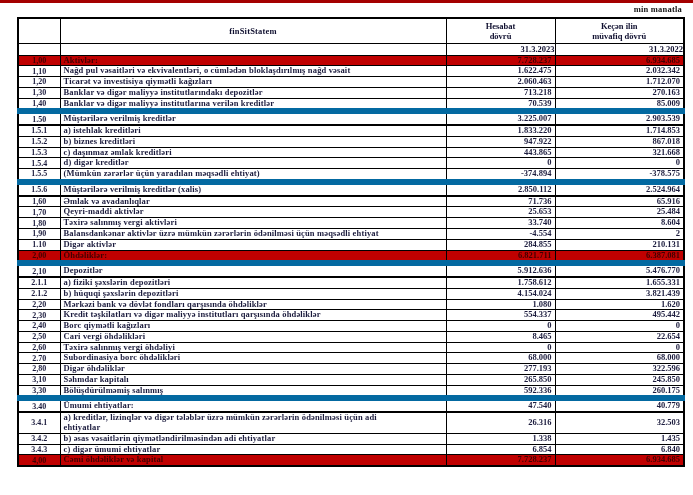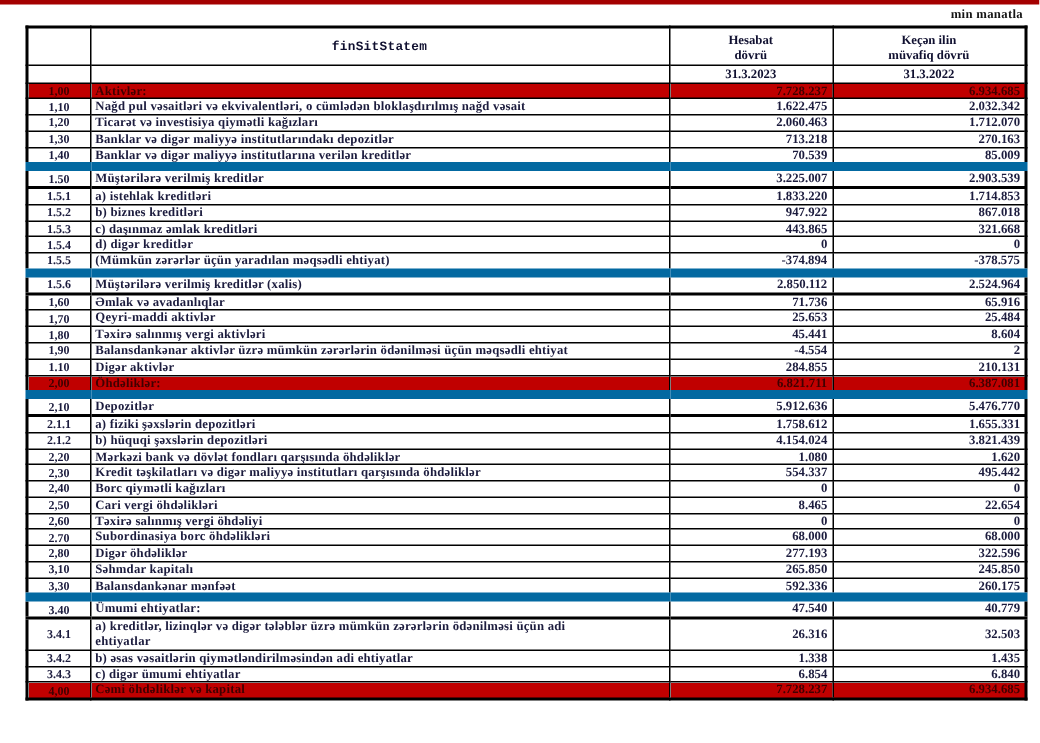--- a/index.html
+++ b/index.html
@@ -12,22 +12,22 @@
   table.sheet { position:absolute; top:17px; left:17px; width:666px; border-collapse:collapse; table-layout:fixed; }
   table.sheet { border:2px solid #000; }
   td,th { border:1px solid #000; overflow:hidden; vertical-align:middle; }
 
   col.c-num  { width:42px; }
   col.c-desc { width:386px; }
   col.c-v1   { width:109px; }
   col.c-v2   { width:129px; }
 
   tr.hdr-labels th { height:25px; font-size:8.5px; font-weight:bold; text-align:center; line-height:1.2; padding:1px 2px; color:#101030; }
-  th.title-cell { font-family:Liberation Mono, monospace; font-weight:normal; font-size:10px; color:#2a2a2a; letter-spacing:0.2px;margin-left:31px; }
-  tr.hdr-dates th { height:12px; font-size:8.5px; font-weight:bold; text-align:center; padding:0 18px; color:#101030; }
+  th.title-cell { font-family:Liberation Serif, serif; font-weight:normal; font-size:10px; color:#2a2a2a; letter-spacing:0.2px;margin-left:31px; }
+  tr.hdr-dates th { height:12px; font-size:8.5px; font-weight:bold; text-align:right; padding:0 0; color:#101030; }
 
   tbody td { font-size:8.5px; font-weight:bold; line-height:1.15; padding:0 3px; }
   td.num  { text-align:center; padding:0 1px; font-size:8px; }
   td.label { letter-spacing:0.15px; }
   td.label .label-text { display:inline-block; max-width:322px; vertical-align:top; }
   td.val { text-align:right; }
 
   tr.section td { background:#c00000; color:#400000; }
   tr.strong td { border-top:6px solid #0369a1; border-bottom:2px solid #000;margin-left:48px; }
 </style>
@@ -146,21 +146,21 @@
   </tr>
         <tr>
     <td class="num">1,70</td>
     <td class="label"><span class="label-text">Qeyri-maddi aktivlər</span></td>
     <td class="val">25.653</td>
     <td class="val">25.484</td>
   </tr>
         <tr>
     <td class="num">1,80</td>
     <td class="label"><span class="label-text">Təxirə salınmış vergi aktivləri</span></td>
-    <td class="val">45.441</td>
+    <td class="val">33.740</td>
     <td class="val">8.604</td>
   </tr>
         <tr>
     <td class="num">1,90</td>
     <td class="label"><span class="label-text">Balansdankənar aktivlər üzrə mümkün zərərlərin ödənilməsi üçün məqsədli ehtiyat</span></td>
     <td class="val">-4.554</td>
     <td class="val">2</td>
   </tr>
         <tr>
     <td class="num">1.10</td>
@@ -235,21 +235,21 @@
     <td class="val">322.596</td>
   </tr>
         <tr>
     <td class="num">3,10</td>
     <td class="label"><span class="label-text">Səhmdar kapitalı</span></td>
     <td class="val">265.850</td>
     <td class="val">245.850</td>
   </tr>
         <tr>
     <td class="num">3,30</td>
-    <td class="label"><span class="label-text">Balansdankənar mənfəət</span></td>
+    <td class="label"><span class="label-text">Bölüşdürülməmiş salınmış</span></td>
     <td class="val">592.336</td>
     <td class="val">260.175</td>
   </tr>
         <tr class="strong">
     <td class="num">3.40</td>
     <td class="label"><span class="label-text">Ümumi ehtiyatlar:</span></td>
     <td class="val">47.540</td>
     <td class="val">40.779</td>
   </tr>
         <tr>

